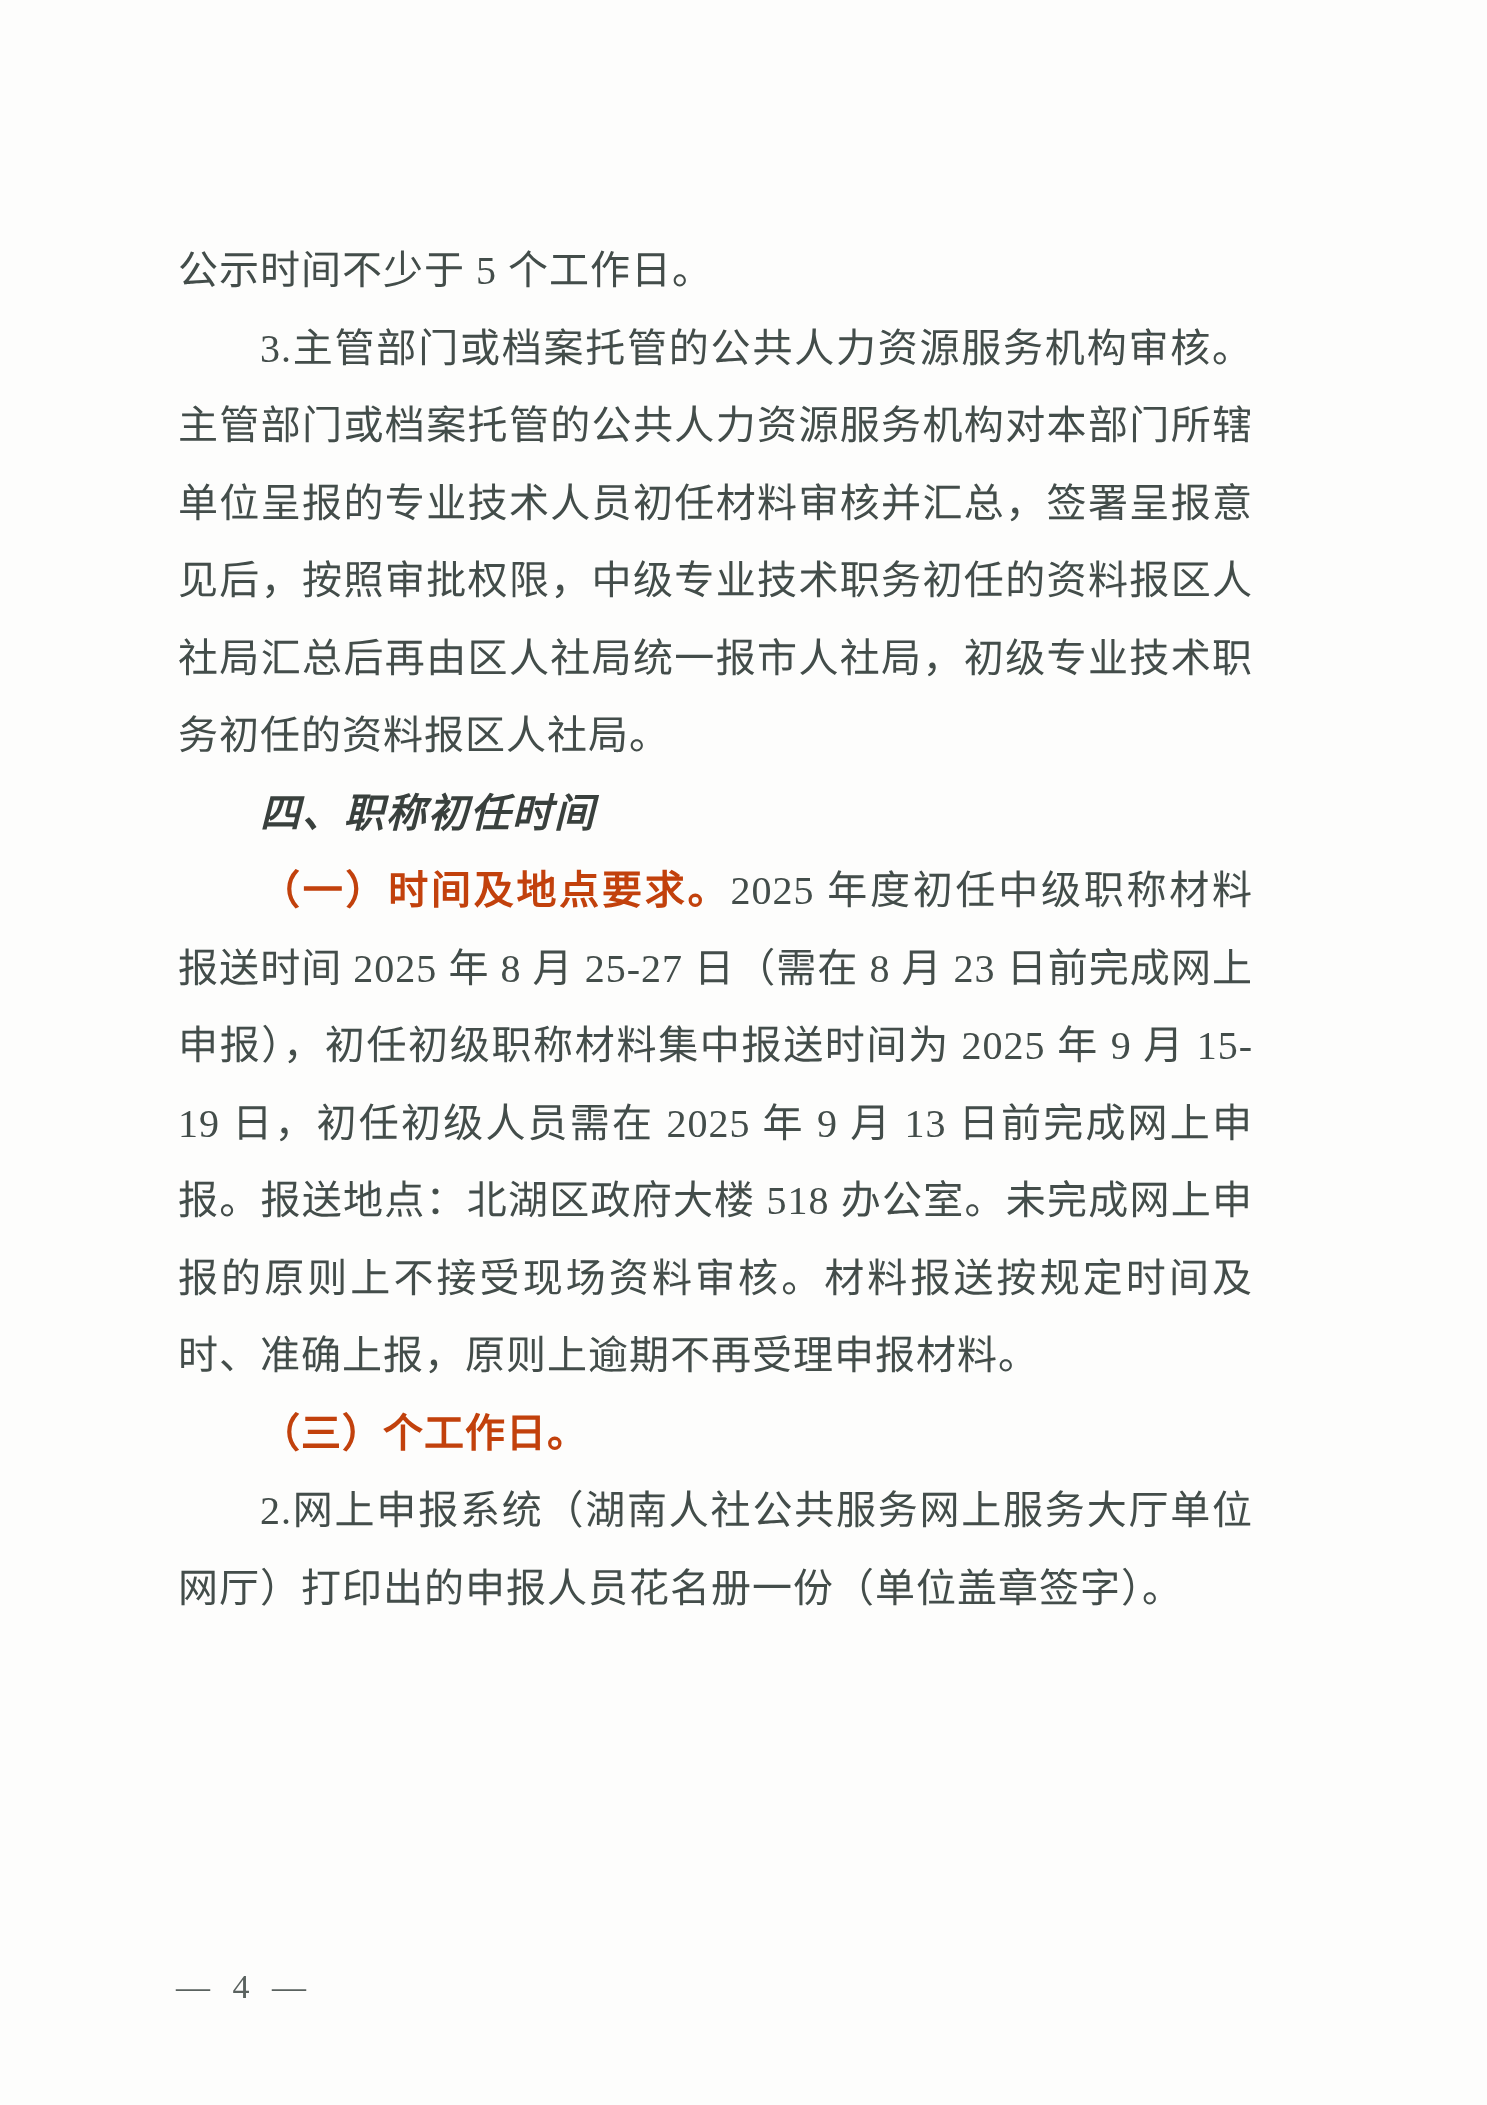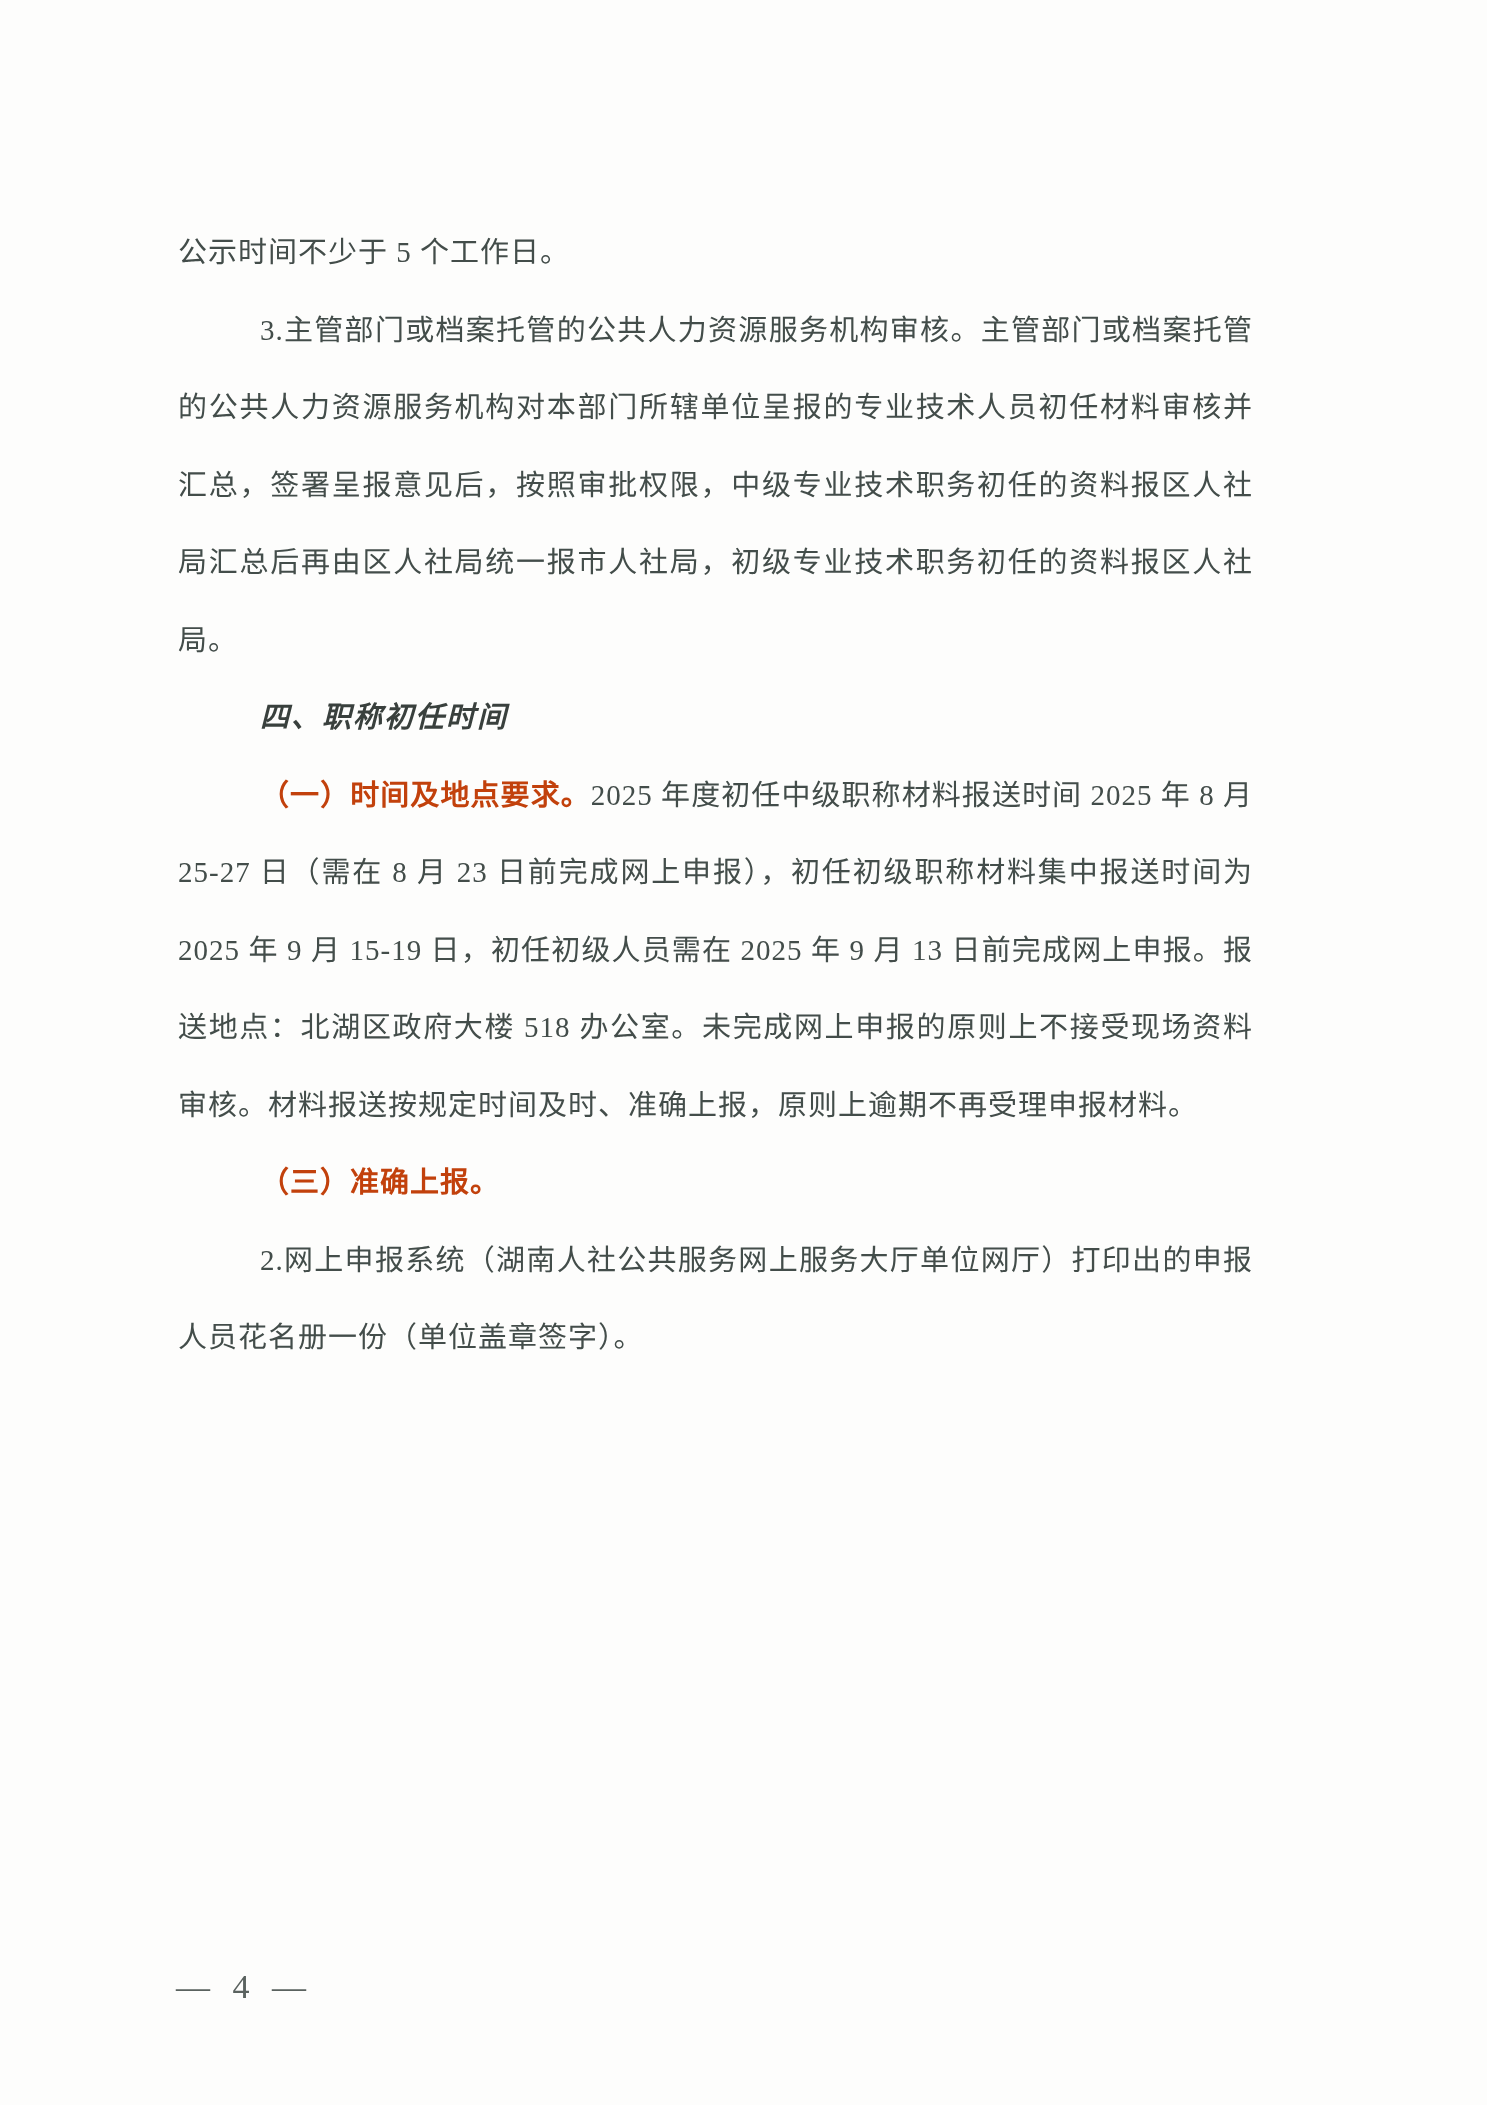--- a/index.html
+++ b/index.html
@@ -11,23 +11,23 @@
     position: relative;
     width: 1487px;
     height: 2105px;
     background: #fdfdfc;
     overflow: hidden;
     font-family: "Liberation Serif", "DejaVu Serif", serif;
   }
   .body-text {
     position: absolute;
     left: 178px;
-    top: 214px;
+    top: 232px;
     width: 1075px;
-    font-size: 29px;
+    font-size: 40px;
     line-height: 77.5px;
     color: #434d4a;
     text-align: justify;
     letter-spacing: 1px;
   }
   .body-text p {
     margin: 0;
     padding: 0;
     text-indent: 82px;
   }
@@ -64,20 +64,20 @@
 
     <p class="noindent">公示时间不少于 5 个工作日。</p>
 
     <p>3.主管部门或档案托管的公共人力资源服务机构审核。主管部门或档案托管的公共人力资源服务机构对本部门所辖单位呈报的专业技术人员初任材料审核并汇总，签署呈报意见后，按照审批权限，中级专业技术职务初任的资料报区人社局汇总后再由区人社局统一报市人社局，初级专业技术职务初任的资料报区人社局。</p>
 
     <p class="heading">四、职称初任时间</p>
 
     <p><span class="lead">（一）时间及地点要求。</span><span>2025 年度初任中级职称材料报送时间 2025 年 8 月 25-27 日（需在 8 月 23 日前完成网上申报），初任初级职称材料集中报送时间为 2025 年 9 月 15-19 日，初任初级人员需在 2025 年 9 月 13 日前完成网上申报。报送地点：北湖区政府大楼 518 办公室。未完成网上申报的原则上不接受现场资料审核。材料报送按规定时间及时、准确上报，原则上逾期不再受理申报材料。</span></p>
 
 
-    <p><span class="lead">（三）准确上报。</span></p>
+    <p><span class="lead">（三）个工作日。</span></p>
 
     <p>2.网上申报系统（湖南人社公共服务网上服务大厅单位网厅）打印出的申报人员花名册一份（单位盖章签字）。</p>
 
   </div>
 
   <div class="footer">— 4 —</div>
 </div>
 
 </body></html>

